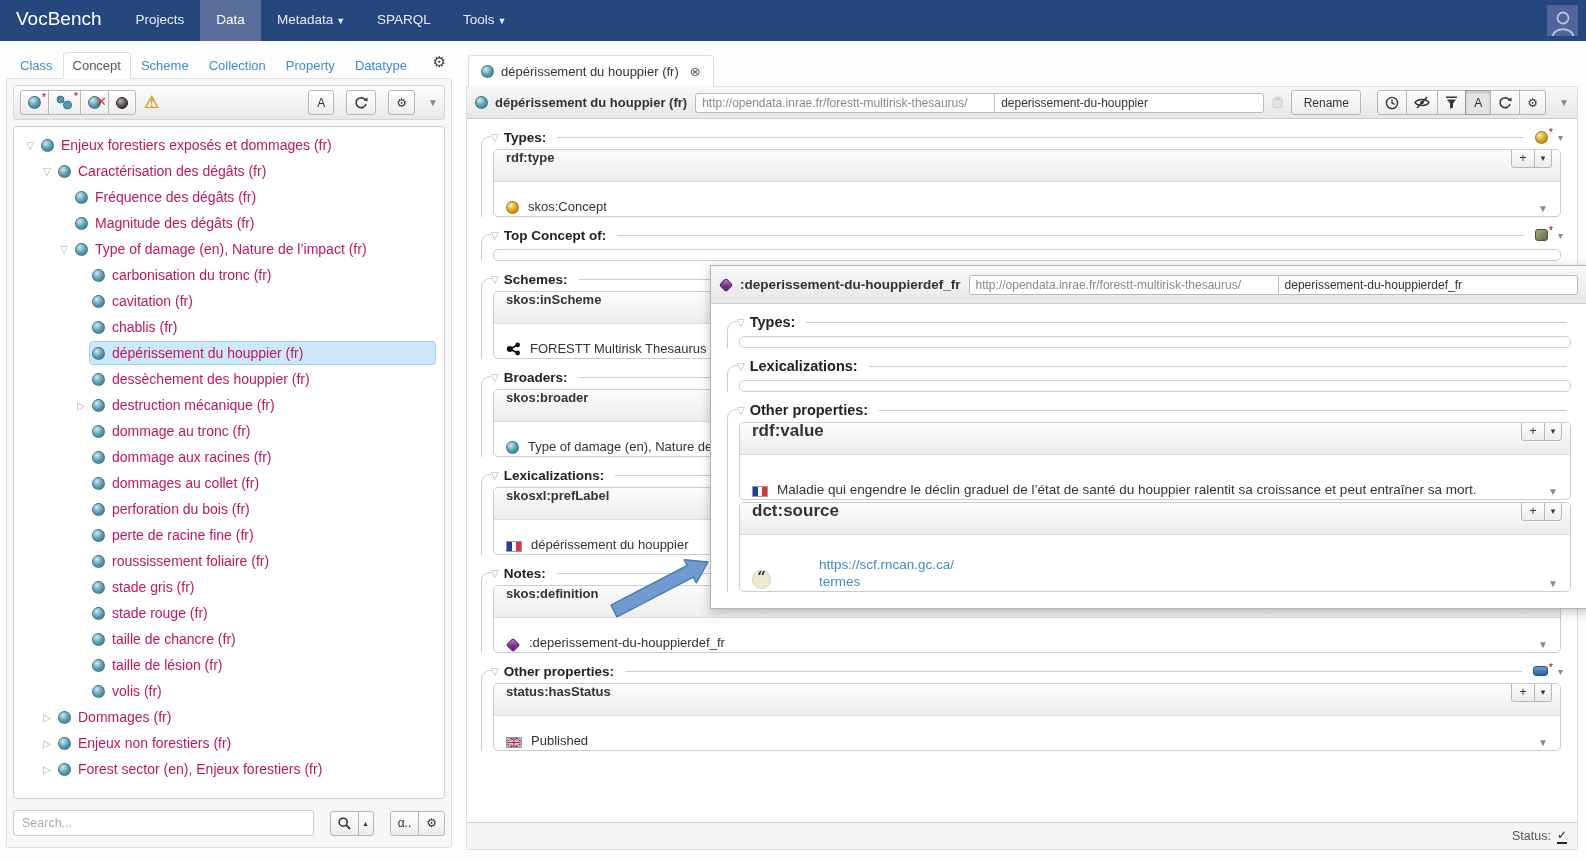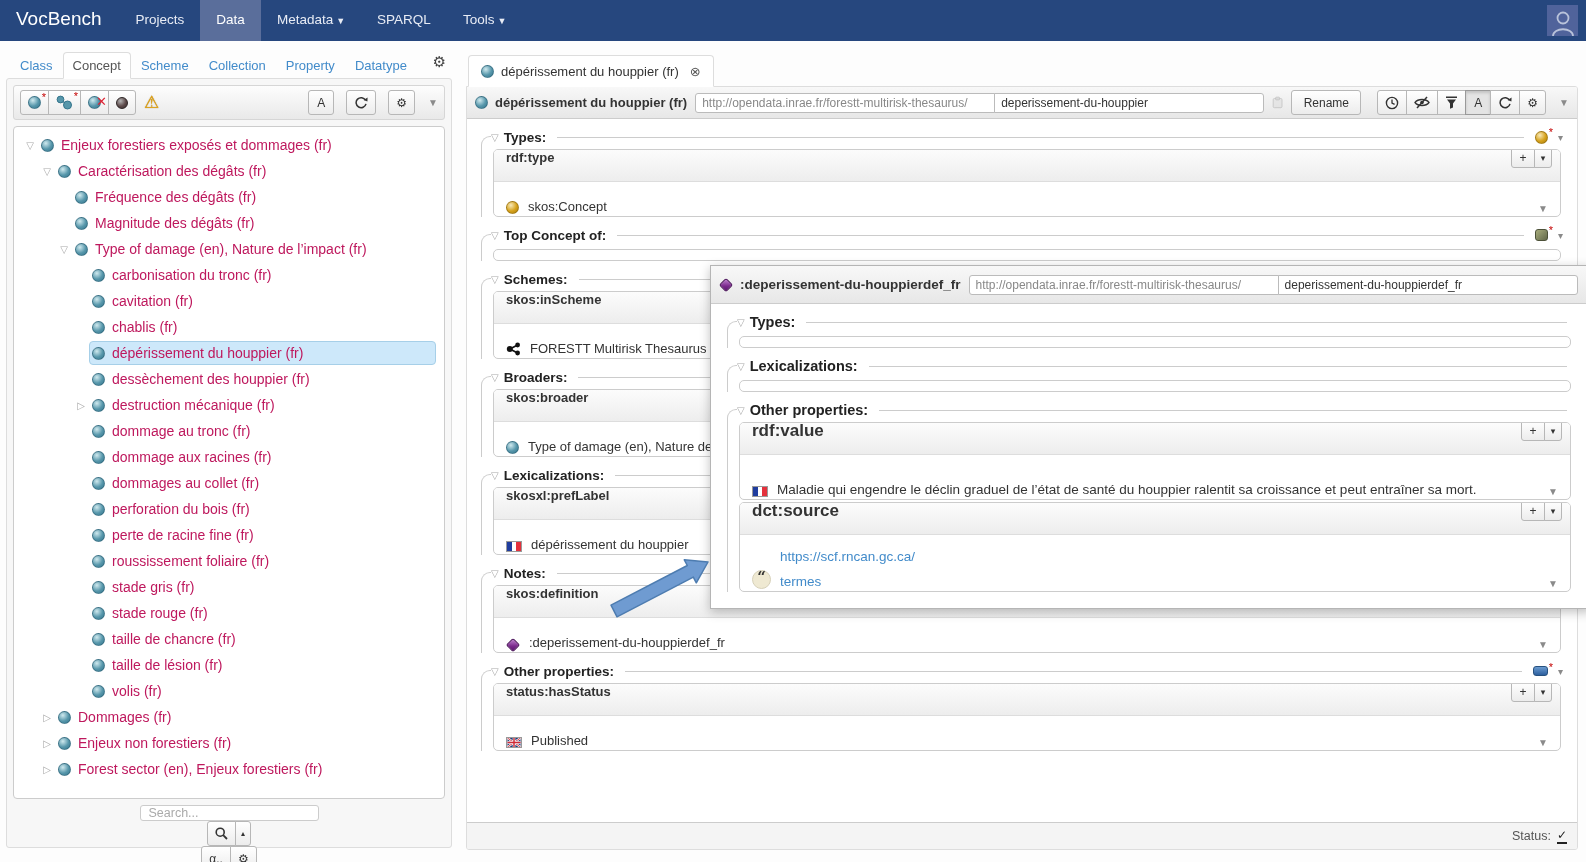--- a/index.html
+++ b/index.html
@@ -49,21 +49,21 @@
   .ltab-gear { position:absolute; right:6px; top:3px; font-size:15px; color:#444; cursor:pointer; background:none; border:none; }
   .lpanel { border:1px solid #ddd; border-radius:3px; background:#f7f7f7; height:770px; display:flex; flex-direction:column; }
   .ltoolbar { margin:6px; padding:4px 6px; background:linear-gradient(#fdfdfd,#e9e9e9); border:1px solid #d6d6d6; border-radius:3px; display:flex; align-items:center; gap:8px; }
   .ltoolbar .spacer { flex:1; }
   .tree-box { flex:1; margin:0 6px; background:#fff; border:1px solid #ccc; border-radius:4px; overflow:hidden; padding-top:5px; }
   .trow { height:26px; display:flex; align-items:center; cursor:pointer; padding-right:8px; }
   .tcaret { width:16px; flex:none; font-size:10px; color:#a9a9a9; text-align:center; cursor:pointer; }
   .tnode { display:flex; align-items:center; gap:7px; flex:1; height:24px; border:1px solid transparent; border-radius:4px; padding:0 6px 0 2px; }
   .tnode.sel { background:#cde8fa; border-color:#a6cfe8; }
   .tlabel { font-size:14px; color:#be185d; white-space:nowrap; }
-  .lsearch { height:36px; margin:6px; display:flex; align-items:center; gap:0;flex-direction:column; }
+  .lsearch { height:36px; margin:6px; display:flex; align-items:center; gap:16px; }
   .lsearch input { flex:1; height:26px; border:1px solid #ccc; border-radius:3px; padding:0 8px; font-size:12.5px; font-family:inherit; color:#333; background:#fff; }
   .lsearch input::placeholder { color:#aaa; }
 
   
   .right-wrap { position:absolute; left:466px; top:55px; width:1112px; height:795px; }
   .rtab-row { height:31px; display:flex; position:relative; z-index:2; padding-left:2px; }
   .rtab { display:flex; align-items:center; gap:7px; background:#fff; border:1px solid #ddd; border-bottom-color:#fff; border-radius:4px 4px 0 0; padding:0 12px; margin-bottom:-1px; font-size:13px; color:#333; cursor:pointer; }
   .rtab-close { font-size:13px; color:#555; cursor:pointer; margin-left:4px; }
   .rpanel { border:1px solid #ddd; border-radius:0 3px 3px 3px; background:#fff; height:764px; display:flex; flex-direction:column; overflow:hidden; }
   .res-header { height:32px; flex:none; background:linear-gradient(#f8f8f8,#e7e7e7); border-bottom:1px solid #ccc; display:flex; align-items:center; gap:8px; padding:0 8px; }
@@ -83,21 +83,21 @@
   .grp { margin:2px 2px 0 2px; border:1px solid #ccc; border-radius:5px; background:#fff; overflow:hidden; }
   .grp-empty { margin:4px 2px 0 2px; border:1px solid #ccc; border-radius:5px; height:12px; background:#fff; }
   .prow { height:32px; background:linear-gradient(#fcfcfc,#ededed); border-bottom:1px solid #ddd; display:flex; align-items:center; padding:0 8px 16px 12px; }
   .prow b { font-size:13px; color:#333; }
   .prow .sp { flex:1; }
   .mini { height:21px; min-width:24px; padding:0 5px; font-size:12px; }
   .vrow { min-height:34px; display:flex; align-items:flex-end; gap:9px; padding:2px 12px; cursor:pointer; }
   .vtext { font-size:13px; color:#333; white-space:nowrap; }
   .vrow .sp { flex:1; }
   .vcaret { color:#8a8a8a; font-size:10px; cursor:pointer; }
-  .vlinks { display:flex; flex-direction:column; gap:10px; }
+  .vlinks { display:flex; flex-direction:column; gap:2px;margin-left:39px; }
   .vlinks a { color:#428bca; text-decoration:none; font-size:13.5px; cursor:pointer; }
   .rfooter { flex:none; height:27px; background:#f4f4f4; border-top:1px solid #ccc; display:flex; align-items:center; justify-content:flex-end; gap:6px; padding:0 10px; font-size:12.5px; color:#555; }
   .vcheck { font-weight:bold; color:#222; border-bottom:2px solid #222; line-height:1; padding-bottom:1px; cursor:pointer; font-size:12px; }
 
   
   .overlay { position:absolute; left:710px; top:265px; width:882px; background:#fff; border:1px solid #b5b5b5; box-shadow:0 3px 10px rgba(0,0,0,.25); z-index:20; font-size:14px; }
   .overlay .res-header { height:38px; }
   .overlay .res-name { font-size:13.5px; }
   .overlay .uri-ns { width:310px; }
   .overlay .uri-ln { width:300px; }

